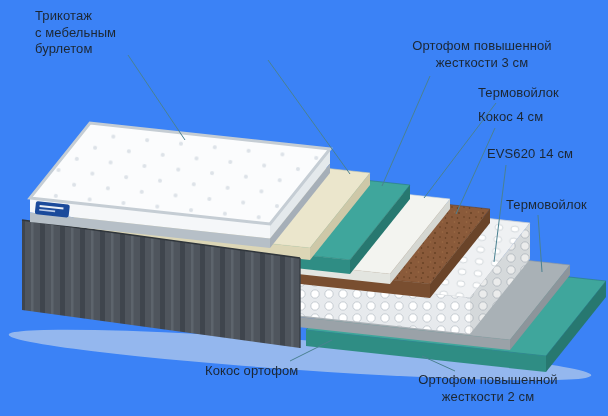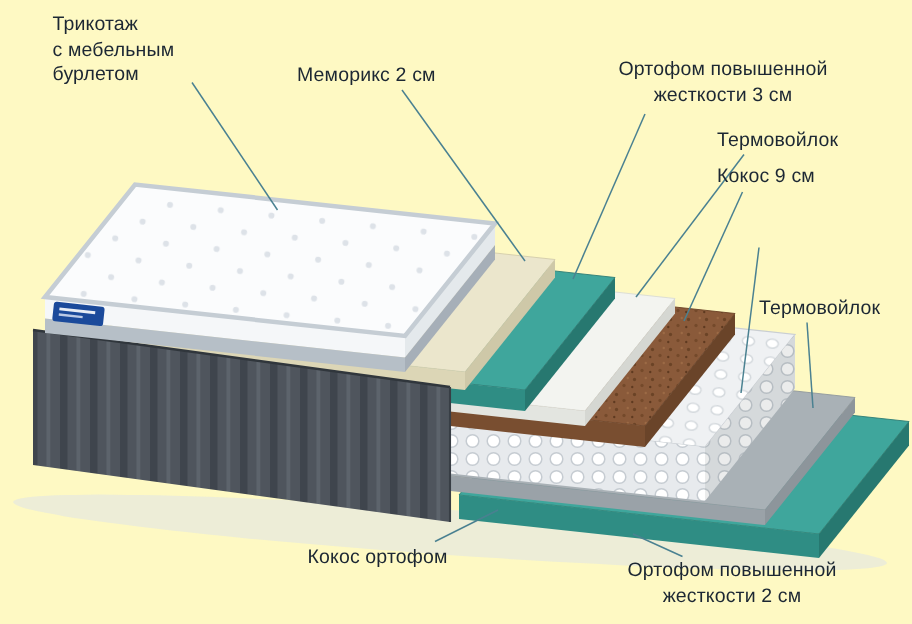--- a/index.html
+++ b/index.html
@@ -1,20 +1,20 @@
 <!DOCTYPE html>
 <html><head>
 <meta charset="utf-8">
 <style>
   html,body{margin:0;padding:0;background:#ffffff;}
   #stage{
     position:relative;
     width:608px;height:416px;
     overflow:hidden;
-    background:#fef9c3;
+    background:#3b82f6;
     font-family:"Liberation Sans", sans-serif;
   }
   #stage svg{position:absolute;left:0;top:0;}
   .label{
     position:absolute;
     font-size:13px;
     line-height:1.28;
     color:#1c2733;
     white-space:pre-line;
     letter-spacing:.1px;
@@ -136,22 +136,22 @@
       <line x1="506" y1="165" x2="494" y2="262"></line>
       <line x1="538" y1="215" x2="542" y2="272"></line>
       <line x1="290" y1="361" x2="332" y2="340"></line>
       <line x1="455" y1="371" x2="422" y2="356"></line>
     </g>
   </svg>
 
   <div class="label" id="lbl-knit">Трикотаж
 с мебельным
 бурлетом</div>
-  <div class="label" id="lbl-memorix">Меморикс 2 см</div>
   <div class="label" id="lbl-orthofoam3">Ортофом повышенной
 жесткости 3 см</div>
   <div class="label" id="lbl-thermo1">Термовойлок</div>
-  <div class="label" id="lbl-coconut">Кокос 9 см</div>
+  <div class="label" id="lbl-coconut">Кокос 4 см</div>
+  <div class="label" id="lbl-springs">EVS620 14 см</div>
   <div class="label" id="lbl-thermo2">Термовойлок</div>
   <div class="label" id="lbl-box">Кокос ортофом</div>
   <div class="label" id="lbl-orthofoam2">Ортофом повышенной
 жесткости 2 см</div>
 </div>
 
 </body></html>

